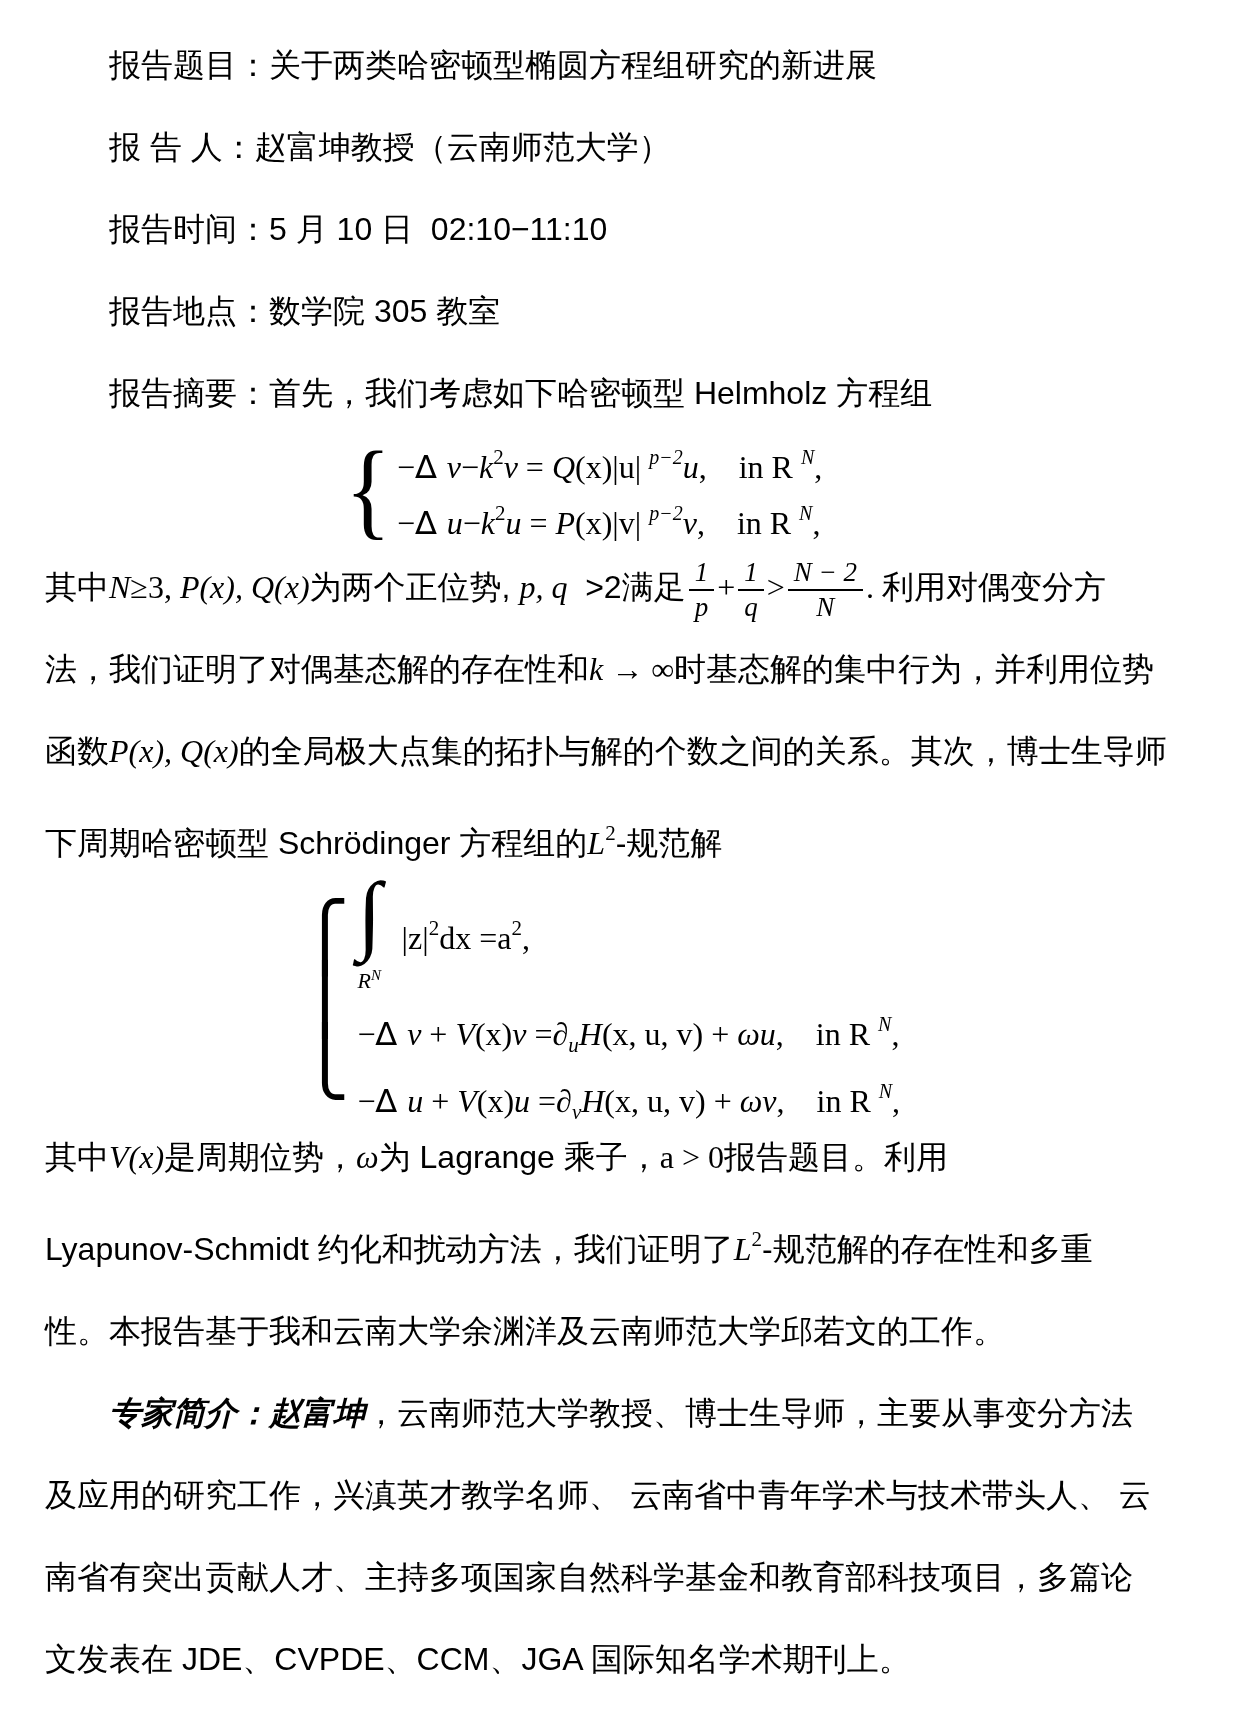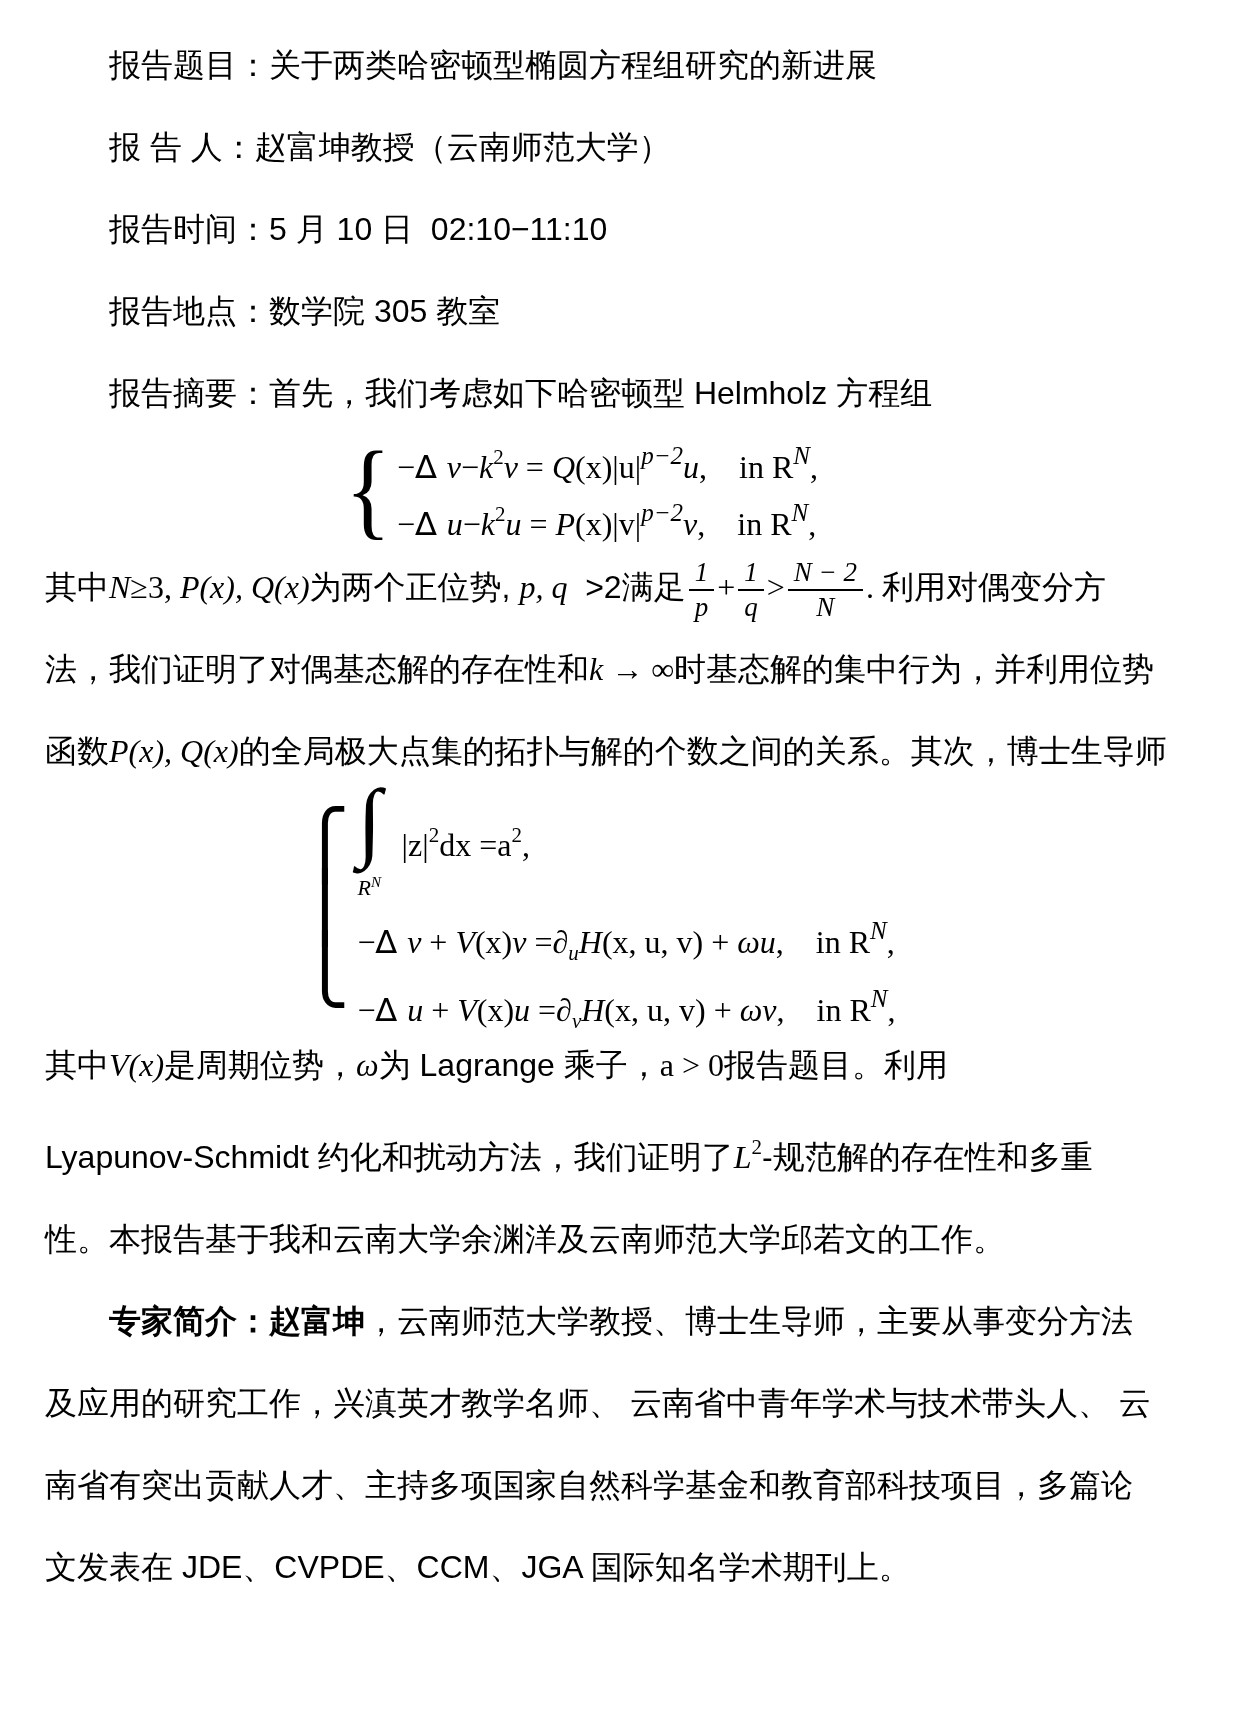--- a/index.html
+++ b/index.html
@@ -9,26 +9,26 @@
     font-family:"Liberation Sans",sans-serif;
     overflow:hidden;
   }
   .content{padding:24px 45px 0 45px;}
   .line{line-height:82px;font-size:32px;white-space:pre;}
   .line span{white-space:pre;text-align:center;}
   .indent{padding-left:64px;}
 
   
   .cn{font-family:"Liberation Sans",sans-serif;}
-  .b{font-weight:700;}
+  .b{font-weight:700;font-style:italic;}
   .mi{font-family:"Liberation Serif",serif;font-style:italic;}
   .mr{font-family:"Liberation Serif",serif;}
   .tri{font-family:"DejaVu Sans",sans-serif;}
   .sup{font-family:"Liberation Serif",serif;font-size:21px;vertical-align:14px;}
-  .sup-i{font-family:"Liberation Serif",serif;font-style:italic;font-size:25px;vertical-align:14px;}
+  .sup-i{font-family:"Liberation Serif",serif;font-style:italic;font-size:20px;vertical-align:14px;margin-left:8px;}
   .sub-i{font-family:"Liberation Serif",serif;font-style:italic;font-size:21px;vertical-align:-7px;}
 
   
   .frac{display:inline-flex;flex-direction:column;align-items:center;vertical-align:middle;
         font-family:"Liberation Serif",serif;font-style:italic;font-size:27px;line-height:1.2;margin:0 3px;}
   .frac .num{border-bottom:2px solid #000;padding:0 6px;}
   .frac .den{padding:0 2px;}
 
   
   .formula1{display:flex;align-items:center;height:112px;margin-left:300px;}
@@ -62,20 +62,21 @@
     <span class="brace1">{</span>
     <div class="fcol">
       <div class="fline"><span class="mr">−</span><span class="tri">∆ </span><span class="mi">v</span><span class="mr">−</span><span class="mi">k</span><span class="sup">2</span><span class="mi">v </span><span class="mr">= </span><span class="mi">Q</span><span class="mr">(x)|u|</span><span class="sup-i">p−2</span><span class="mi">u</span><span class="mr">,    in </span><span class="mr">R</span><span class="sup-i">N</span><span class="mr">,</span></div>
       <div class="fline"><span class="mr">−</span><span class="tri">∆ </span><span class="mi">u</span><span class="mr">−</span><span class="mi">k</span><span class="sup">2</span><span class="mi">u </span><span class="mr">= </span><span class="mi">P</span><span class="mr">(x)|v|</span><span class="sup-i">p−2</span><span class="mi">v</span><span class="mr">,    in </span><span class="mr">R</span><span class="sup-i">N</span><span class="mr">,</span></div>
     </div>
   </div>
 
   <div class="line"><span class="cn">其中</span><span class="mi">N</span><span class="mr">≥3, </span><span class="mi">P(x), Q(x)</span><span class="cn">为两个正位势, </span><span class="mi">p, q</span><span class="cn">  &gt;2</span><span class="cn">满足</span><span class="frac"><span class="num">1</span><span class="den">p</span></span><span class="mr">+</span><span class="frac"><span class="num">1</span><span class="den">q</span></span><span class="mr">&gt;</span><span class="frac"><span class="num">N − 2</span><span class="den">N</span></span><span class="mr">. </span><span class="cn">利用对偶变分方</span></div>
   <div class="line"><span class="cn">法，我们证明了对偶基态解的存在性和</span><span class="mi">k </span><span class="mr">→ ∞</span><span class="cn">时基态解的集中行为，并利用位势</span></div>
   <div class="line"><span class="cn">函数</span><span class="mi">P(x), Q(x)</span><span class="cn">的全局极大点集的拓扑与解的个数之间的关系。其次，博士生导师</span></div>
+  <div class="line"><span class="cn">下周期哈密顿型 Schrödinger 方程组的</span><span class="mi">L</span><span class="sup">2</span><span class="cn">-规范解</span></div>
 
   <div class="formula2">
     <div class="brace2">
       <span>⎧</span>
       <span>⎪</span>
       <span>⎩</span>
     </div>
     <div class="fcol">
       <div class="f2row1">
         <div class="intwrap">

